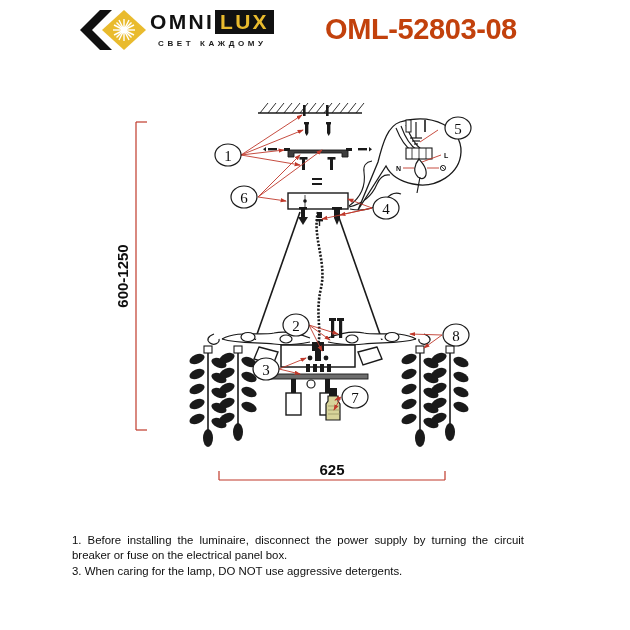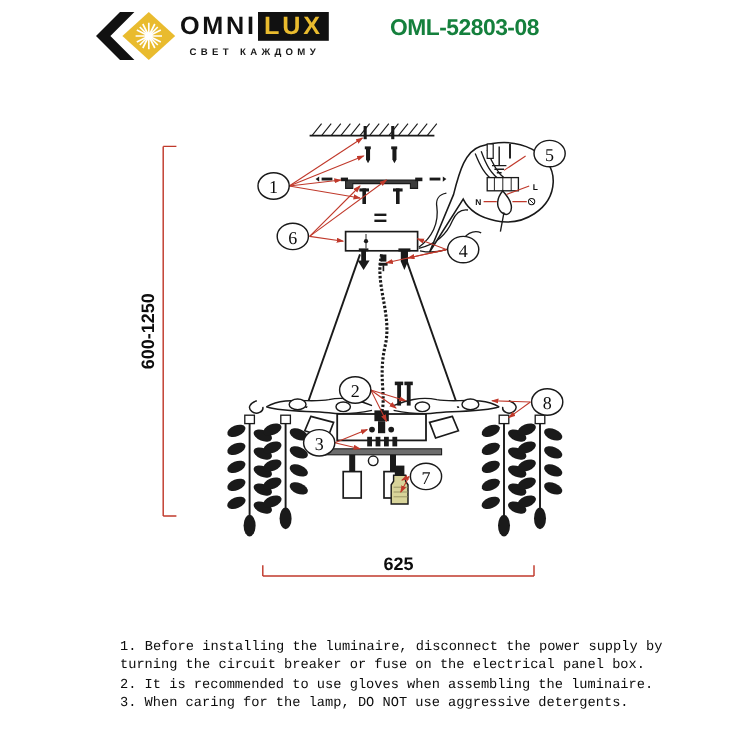--- a/index.html
+++ b/index.html
@@ -70,45 +70,45 @@
     left: 80px; top: 33px;
     font-size: 8px;
     font-weight: bold;
     letter-spacing: 3.6px;
     color: #1a1a1a;
     text-align: center;
   }
   .product-code {
     position: absolute;
     left: 325px; top: 13px;
-    font-size: 19px;
+    font-size: 29px;
     font-weight: bold;
     letter-spacing: -0.4px;
-    color: #15803d;
+    color: #c2410c;
     font-family: "Liberation Sans", sans-serif;
   }
 
   
   .diagram {
     position: absolute;
     left: 0; top: 62px;
     width: 630px;
     height: 450px;
   }
   .diagram svg { display: block; }
 
   
   .instructions {
     position: absolute;
-    left: 100px; top: 533px;
+    left: 72px; top: 533px;
     width: 452px;
     font-size: 11.4px;
     line-height: 15.4px;
     color: #0d0d0d;
-    font-family: Liberation Mono, monospace;
+    font-family: Liberation Sans, sans-serif;
   }
   .instructions p {
     margin: 0 0 0 0;
     text-align: justify;
   }
   .instructions p.last { text-align: left; }
 </style>
 </head>
 <body>
 
@@ -493,17 +493,16 @@
           <ellipse cx="456" cy="273" rx="13" ry="11" fill="#ffffff" stroke="#1a1a1a" stroke-width="1.2"></ellipse>
           <text x="456" y="279">8</text>
         </g>
       </g>
 
     </svg>
   </div>
 
   <div class="instructions">
     <p>1. Before installing the luminaire, disconnect the power supply by turning the circuit breaker or fuse on the electrical panel box.</p>
-    <p class="last">2. It is recommended to use gloves when assembling the luminaire.</p>
     <p class="last">3. When caring for the lamp, DO NOT use aggressive detergents.</p>
   </div>
 
 </div>
 
 </body></html>

